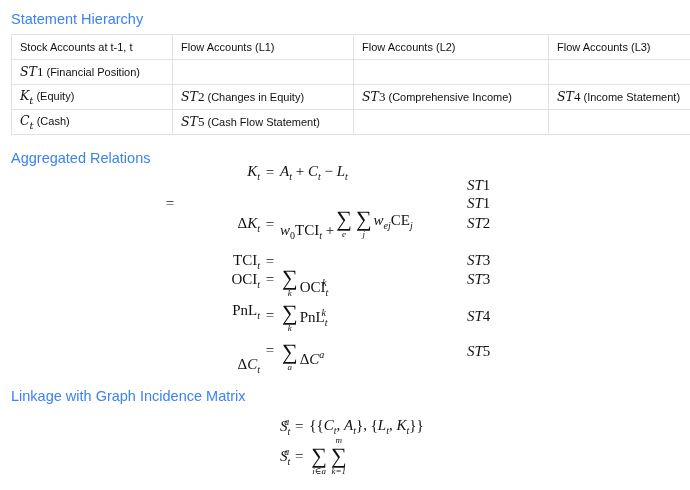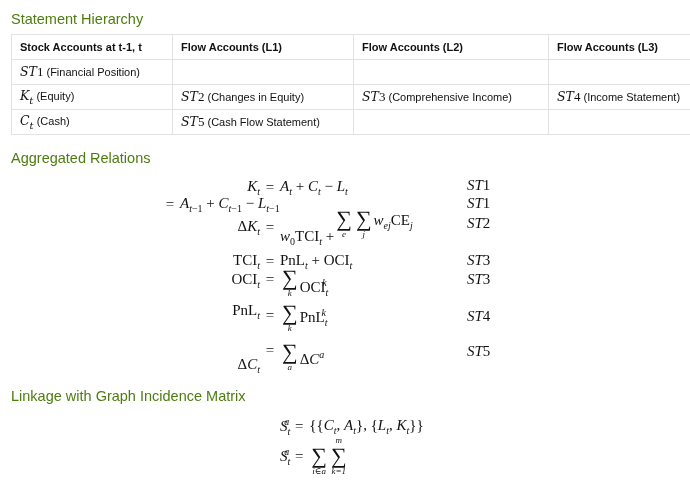--- a/index.html
+++ b/index.html
@@ -3,32 +3,32 @@
 <meta charset="utf-8">
 <style>
   html, body { margin: 0; padding: 0; background: #ffffff; }
   body {
     width: 690px; height: 490px; overflow: hidden; position: relative;
     font-family: "Liberation Sans", sans-serif; color: #111;
   }
   .h {
     position: absolute; left: 11px; margin: 0;
     font-family: "Liberation Sans", sans-serif;
-    font-weight: normal; font-size: 14.5px; color: #4d7c0f;
+    font-weight: normal; font-size: 14.5px; color: #3b82f6;
   }
   table.hier {
     position: absolute; left: 11px; top: 34px;
     border-collapse: collapse; table-layout: fixed;
     width: 700px; font-size: 11px;
   }
   table.hier td, table.hier th {
     border: 1px solid #e2e2e2; padding: 0 8px; height: 24px;
     text-align: left; vertical-align: middle; white-space: nowrap; overflow: hidden;
   }
-  table.hier th { font-weight: bold; font-size: 11px; }
+  table.hier th { font-weight: normal; font-size: 11px; }
   .m { font-family: "DejaVu Serif", "Liberation Serif", serif; font-style: italic; font-size: 12.5px; }
   .mr { font-family: "Liberation Serif", "DejaVu Serif", serif; font-size: 13px; }
   .math { font-family: "Liberation Serif", "DejaVu Serif", serif; font-size: 15px; }
   .row { position: absolute; display: flex; align-items: center; }
   .lhs { text-align: right; width: 100px; display: inline-block; }
   .eq { display: inline-block; width: 20px; text-align: center; }
   .tag { position: absolute; font-family: Liberation Serif, serif; font-style: italic; font-size: 15px; }
   i.v { font-style: italic; }
   sub, sup { font-size: 10px; }
   .sum { display: inline-flex; flex-direction: column; align-items: center; vertical-align: middle; margin: 0 2px; line-height: 1; }
@@ -71,55 +71,53 @@
     <td><span class="m">ST</span><span class="mr">5</span><span> (Cash Flow Statement)</span></td>
     <td></td>
     <td></td>
   </tr>
 </tbody>
   </table>
 
 <h2 class="h" style="top:150px">Aggregated Relations</h2>
 
 <div class="math">
-  <div class="row" style="left:160px; top:178px">
+  <div class="row" style="left:160px; top:163px">
     <span class="lhs"><i class="v">K</i><sub><i>t</i></sub></span>
       <span class="eq">=</span>
     <span><i class="v">A</i><sub><i>t</i></sub> + <i class="v">C</i><sub><i>t</i></sub> − <i class="v">L</i><sub><i>t</i></sub></span>
   </div>
   <div class="tag" style="left:467px; top:177px">ST<span style="font-style:normal">1</span></div>
 
   <div class="row" style="left:160px; top:195px">
       <span class="eq">=</span>
-    <span><i class="v">A</i><sub><i>t</i>−1</sub> + <i class="v">C</i><sub><i>t</i>−1</sub> − <i class="v">L</i><sub><i>t</i>−1</sub></span>
   </div>
   <div class="tag" style="left:467px; top:195px">ST<span style="font-style:normal">1</span></div>
 
   <div class="row" style="left:160px; top:208px">
     <span class="lhs">Δ<i class="v">K</i><sub><i>t</i></sub></span>
       <span class="eq">=</span>
     <span style="display:inline-flex;align-items:flex-start">
-        <span style="margin-top:20px"><i class="v">w</i><sub>0</sub>TCI<sub><i>t</i></sub> +</span>
+        <span style="margin-top:14px"><i class="v">w</i><sub>0</sub>TCI<sub><i>t</i></sub> +</span>
       <span class="sum">
           <span class="s">∑</span>
           <span class="lim">e</span>
         </span>
       <span class="sum">
           <span class="s">∑</span>
           <span class="lim">j</span>
         </span>
       <span style="margin-top:4px"><i class="v">w</i><sub><i>ej</i></sub>CE<sub><i>j</i></sub></span>
       </span>
   </div>
   <div class="tag" style="left:467px; top:215px">ST<span style="font-style:normal">2</span></div>
 
   <div class="row" style="left:160px; top:252px">
     <span class="lhs">TCI<sub><i>t</i></sub></span>
       <span class="eq">=</span>
-    <span>PnL<sub><i>t</i></sub> + OCI<sub><i>t</i></sub></span>
   </div>
   <div class="tag" style="left:467px; top:252px">ST<span style="font-style:normal">3</span></div>
 
   <div class="row" style="left:160px; top:266px">
     <span class="lhs" style="align-self:flex-start;margin-top:5px">OCI<sub><i>t</i></sub></span>
       <span class="eq" style="align-self:flex-start;margin-top:5px">=</span>
     <span class="sum">
         <span class="s">∑</span>
         <span class="lim">k</span>
       </span>

